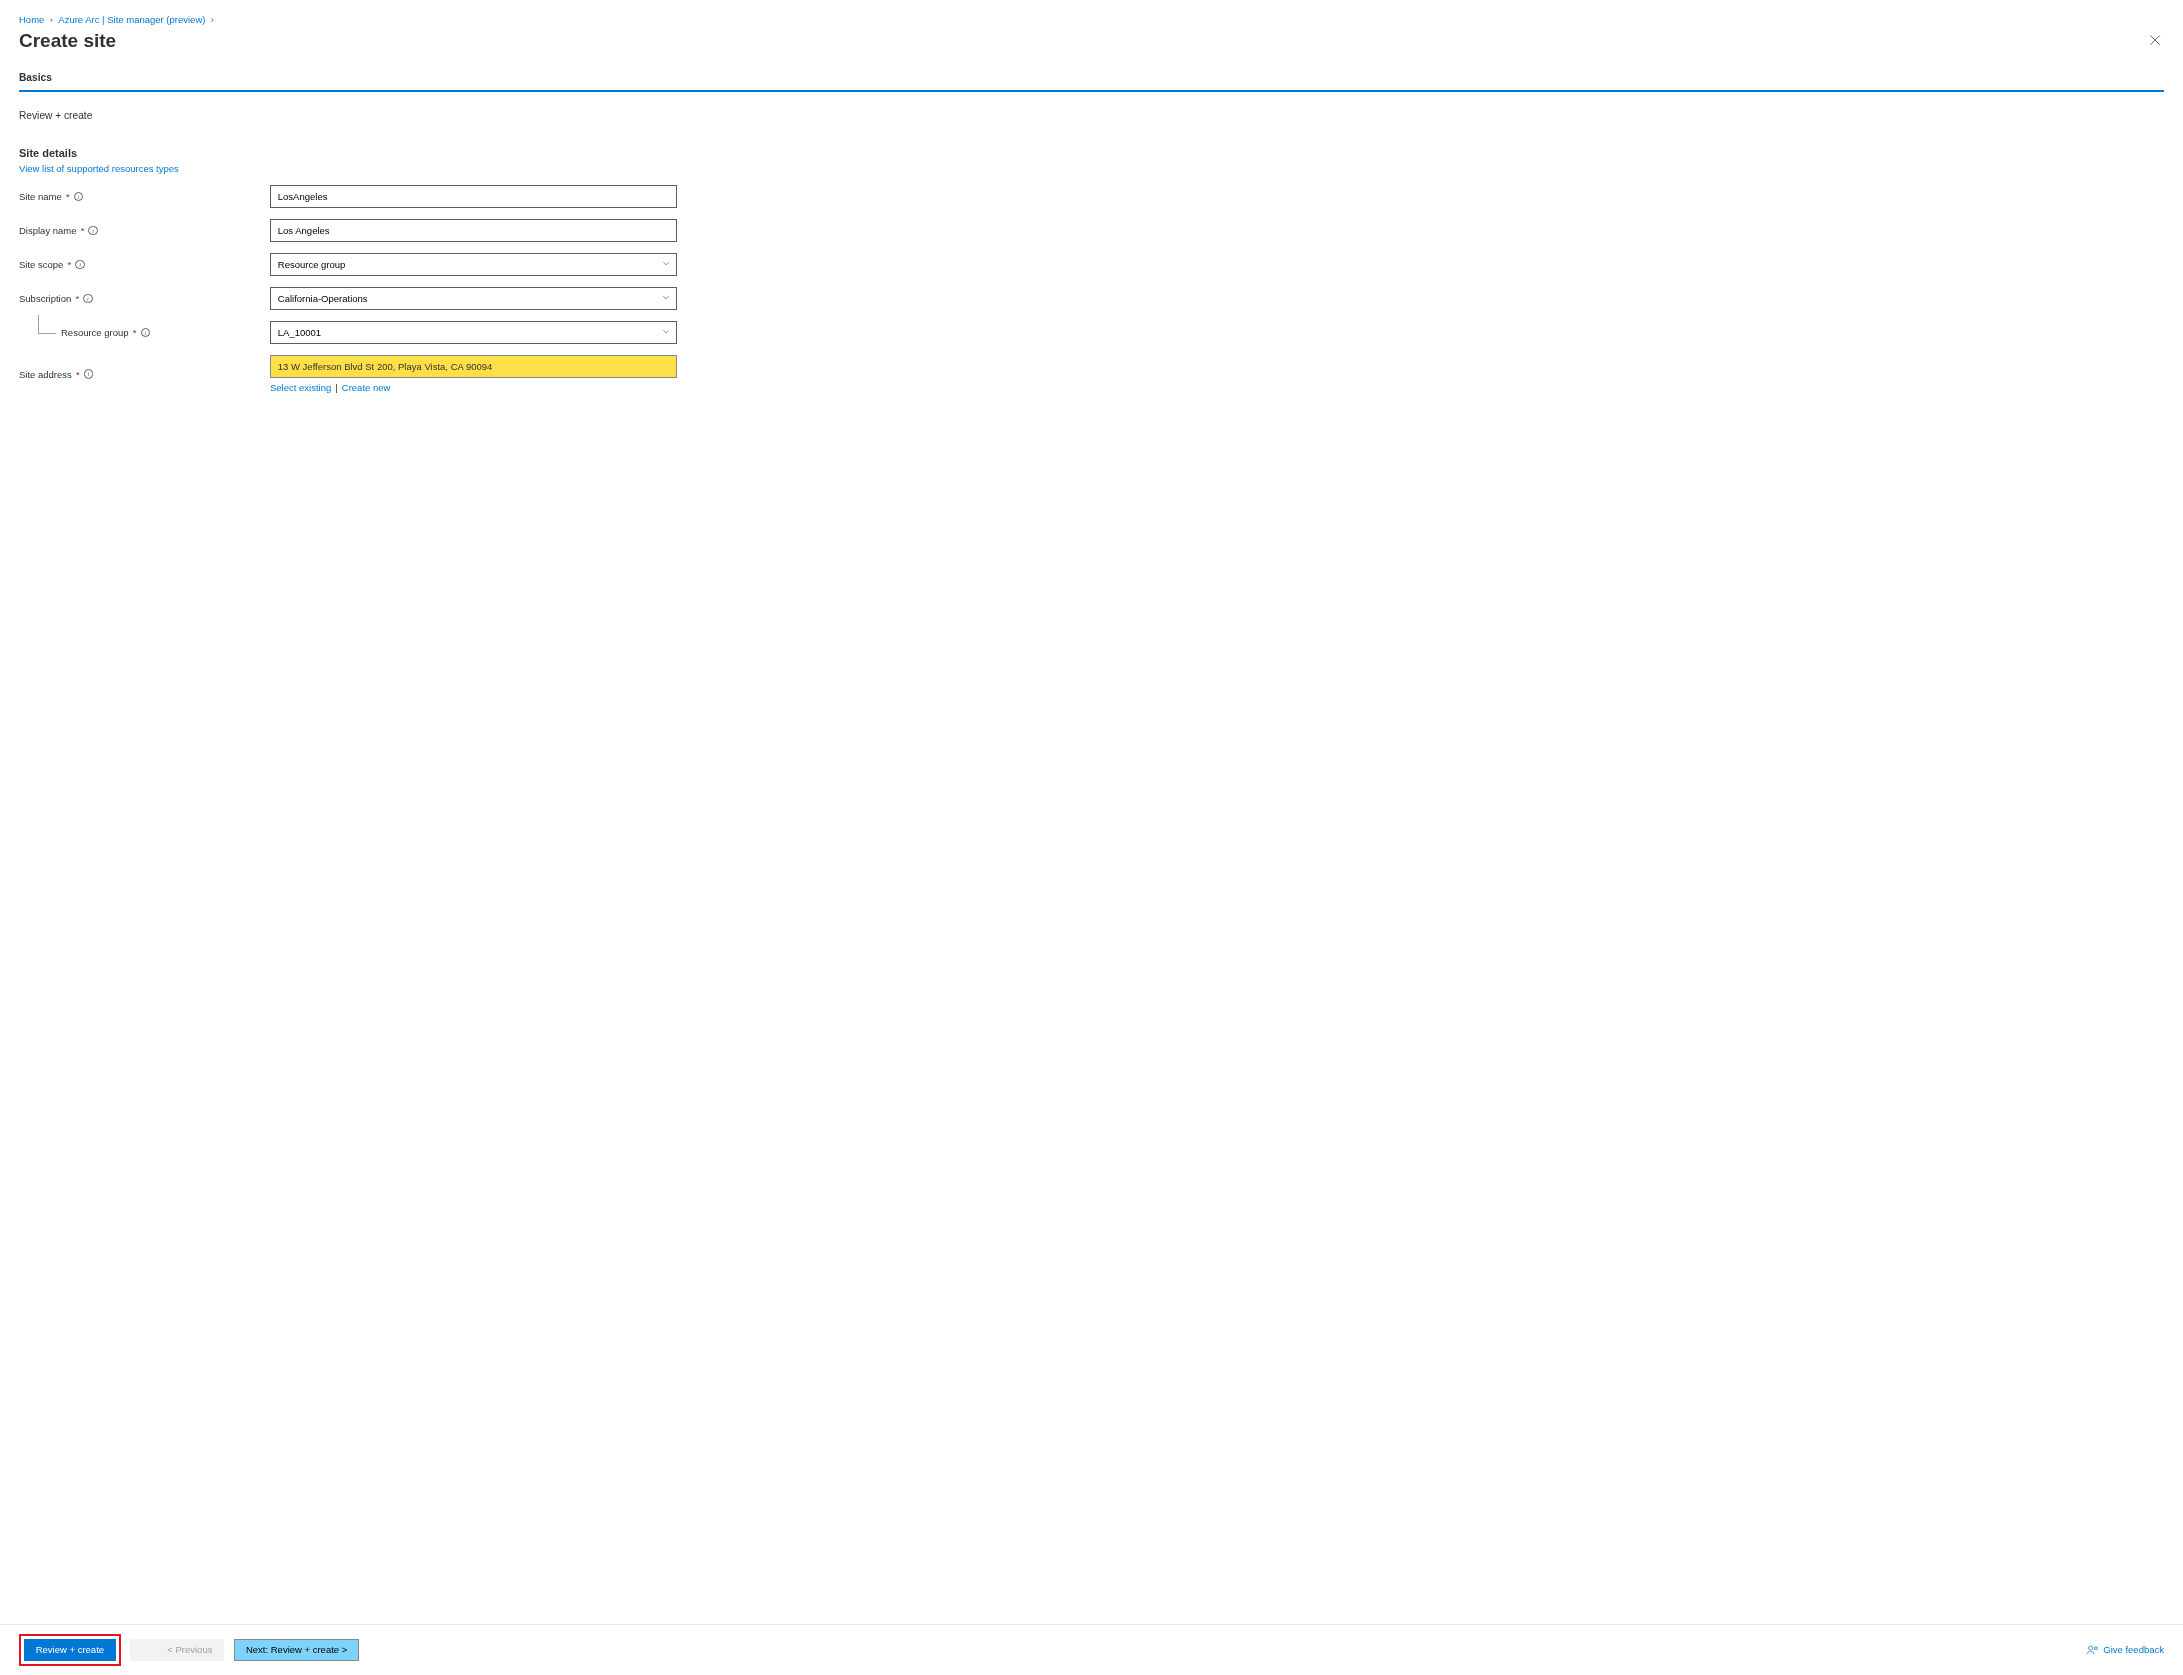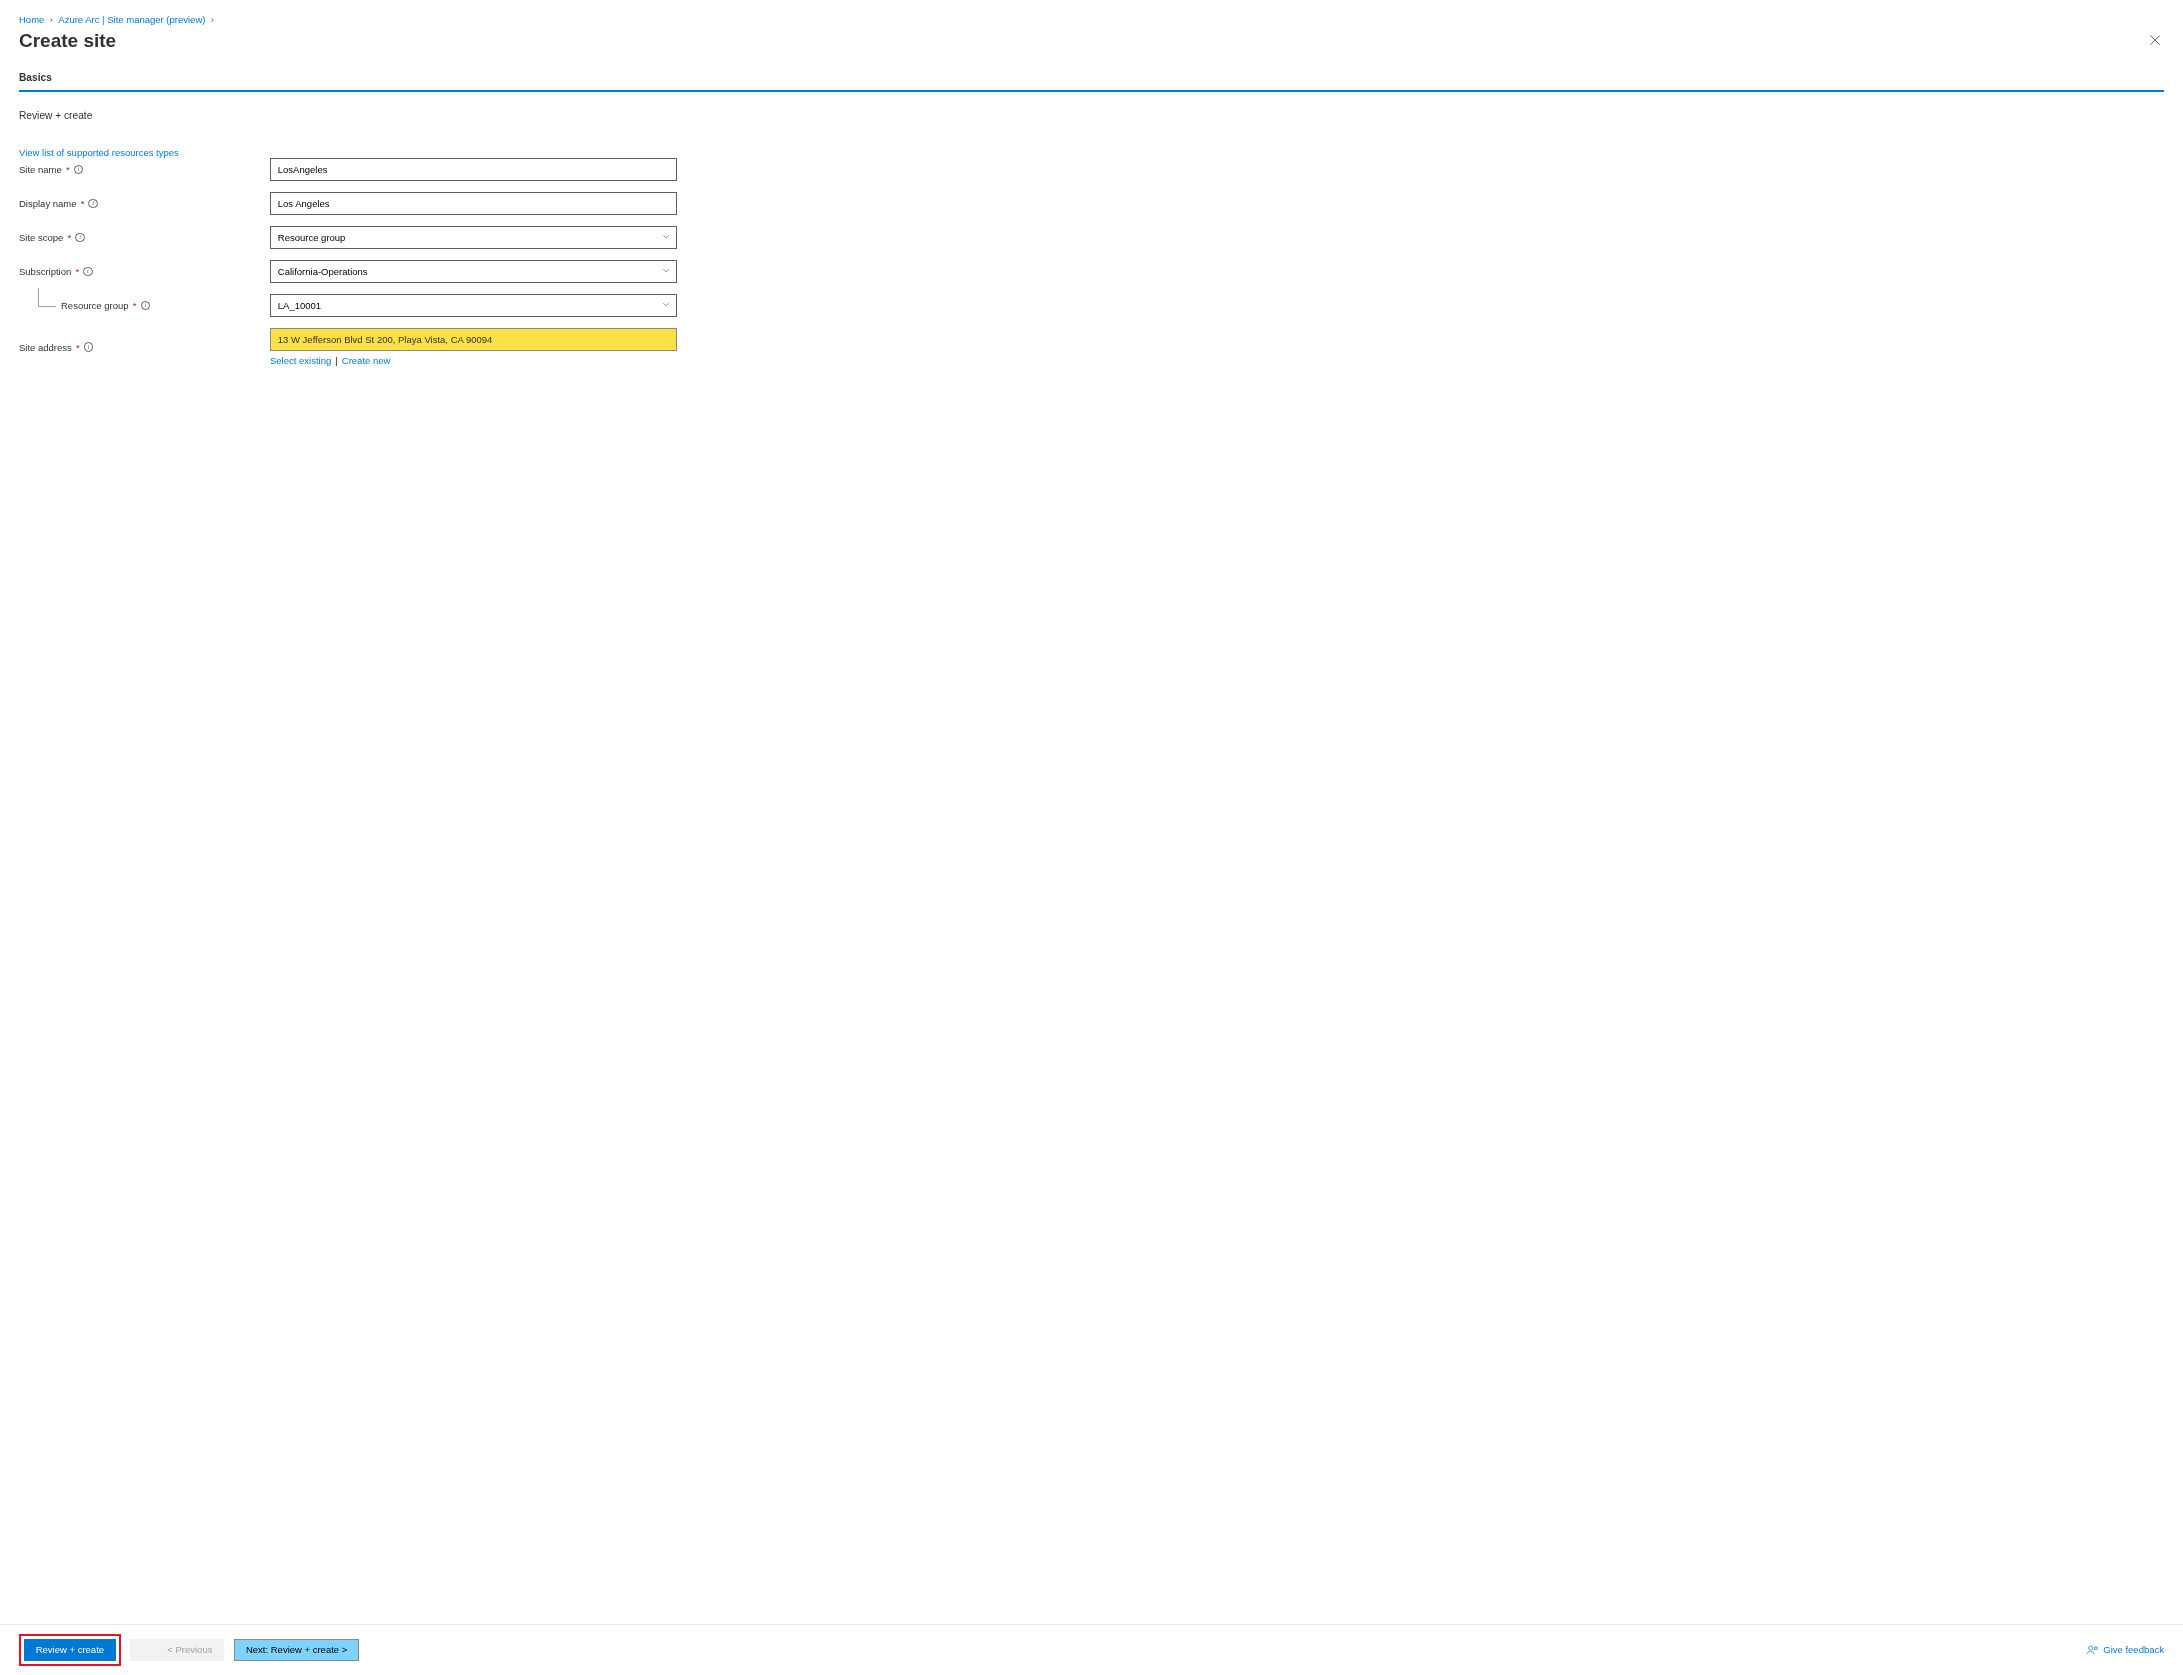--- a/index.html
+++ b/index.html
@@ -44,21 +44,21 @@
     padding: 4.1px 0 6.8px 0;
     font-size: 10.2px;
     color: #323130;
     cursor: pointer;
     border-bottom: 2px solid transparent;
   }
   .tab.active { font-weight: 600; border-bottom-color: #0078d4; }
   .section-head { font-size: 11px; font-weight: 600; margin-bottom: 4.1px; }
   .section-desc { font-size: 9.5px; color: #323130; margin-bottom: 9.5px; }
   .link { color: #0078d4; cursor: pointer; text-decoration: none; }
-  .form { margin-top: 0; max-width: 679px; }
+  .form { margin-top: 11px; max-width: 679px; }
   .row {
     display: flex;
     align-items: center;
     margin-bottom: 11px;
   }
   .label-col {
     width: 251px;
     display: flex;
     align-items: center;
     gap: 4.1px;
@@ -190,20 +190,21 @@
           <line x1="14" y1="2" x2="2" y2="14"></line>
       </svg>
     </div>
   </div>
 
   <div class="tabs">
     <div class="tab active">Basics</div>
     <div class="tab">Review + create</div>
   </div>
 
+  <div class="section-head">Site details</div>
   <a class="link">View list of supported resources types</a>
 
   <div class="form">
 
     <div class="row">
       <div class="label-col">
         <span>Site name</span>
         <span class="req">*</span>
         <span class="info-icon">i</span>
       </div>

